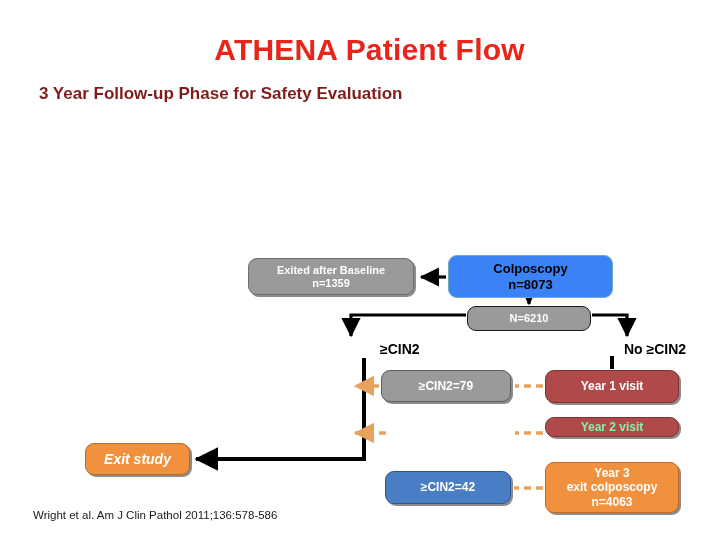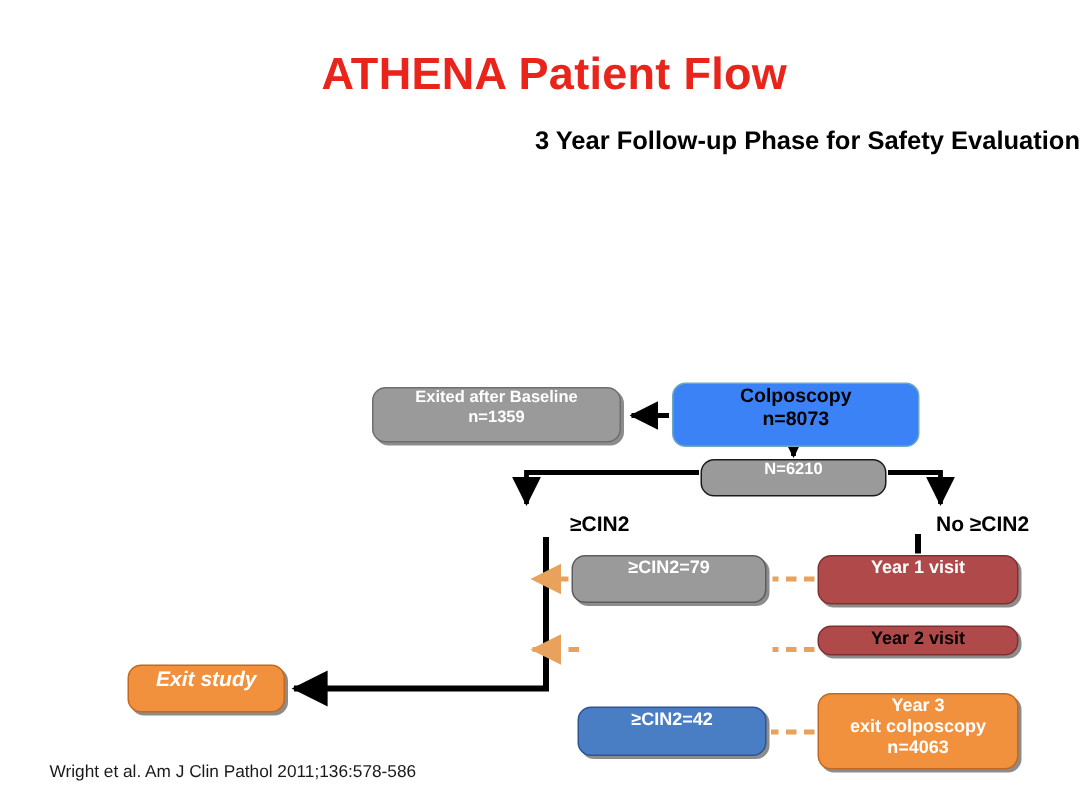--- a/index.html
+++ b/index.html
@@ -13,29 +13,29 @@
   
   .title{
     position:absolute;left:0;right:0;top:33px;
     text-align:center;
     font-size:30px;font-weight:bold;color:#e8241b;
     letter-spacing:.2px;
     margin-left:19px;
   }
   .subtitle{
     position:absolute;left:0;right:0;top:84px;
-    text-align:right;
-    font-size:17px;font-weight:bold;color:#000000;
+    text-align:left;
+    font-size:17px;font-weight:bold;color:#7f1d1d;padding-left:39px;
   }
 
   
   .node{
     position:absolute;box-sizing:border-box;
     border-radius:9px;
-    display:flex;justify-content:center;
+    display:flex;align-items:center;justify-content:center;
     text-align:center;
     font-weight:bold;
     line-height:1.18;
     white-space:pre-line;
   }
   .shadow{box-shadow:2px 2px 0 rgba(0,0,0,.45);}
 
   .n-exited{
     left:248px;top:258px;width:166px;height:37px;
     background:#9a9a9a;color:#ffffff;font-size:11px;
@@ -68,21 +68,21 @@
     border:1.2px solid #2d5592;
   }
 
   .n-y1{
     left:545px;top:370px;width:134px;height:33px;
     background:#b04a4a;color:#ffffff;font-size:12px;
     border:1.2px solid #7f3030;
   }
   .n-y2{
     left:545px;top:417px;width:134px;height:20px;
-    background:#b04a4a;color:#000000;font-size:12px;
+    background:#b04a4a;color:#86efac;font-size:12px;
     border:1.2px solid #7f3030;
   }
   .n-y3{
     left:545px;top:462px;width:134px;height:51px;
     background:#f2913d;color:#ffffff;font-size:12px;
     border:1.2px solid #c2691f;
   }
   .n-exit{
     left:85px;top:443px;width:105px;height:32px;
     background:#f2913d;color:#ffffff;font-size:14px;

